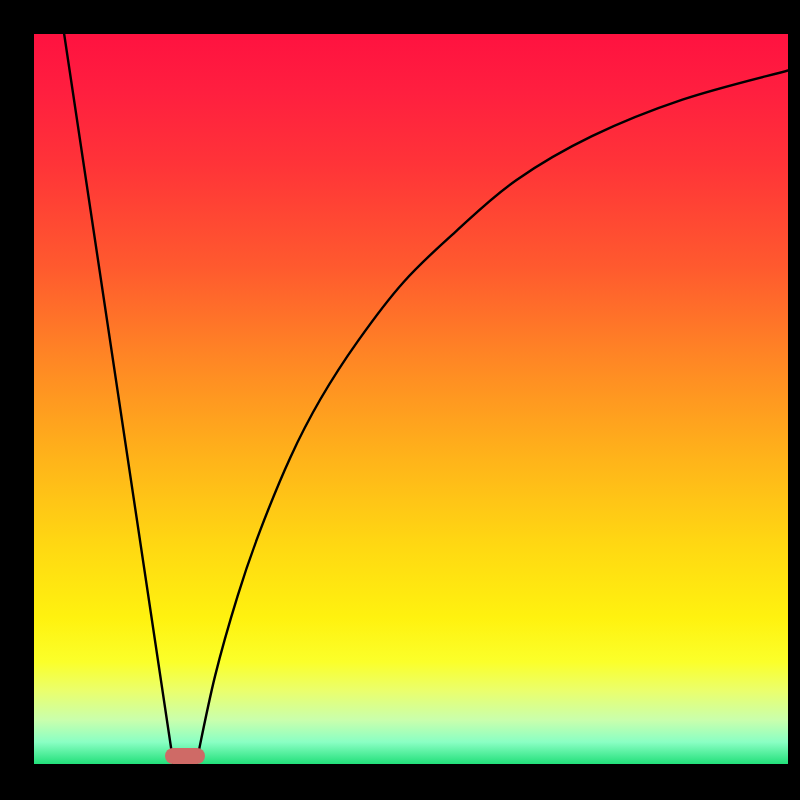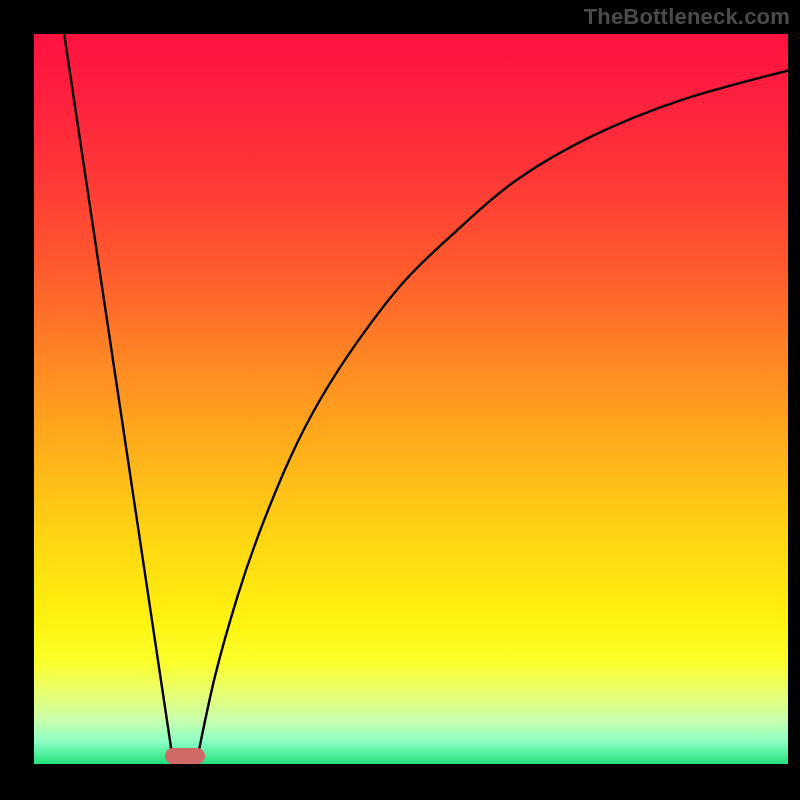--- a/index.html
+++ b/index.html
@@ -66,21 +66,20 @@
     position: absolute;
     background: #cf6a66;
     border-radius: 9px;
   }
 </style>
 </head>
 <body>
 
 <div class="frame">
 
-  <div class="watermark">TheBottleneck.com</div>
 
   <div class="plot-area">
     <div class="gradient"></div>
 
     <svg class="curve" viewBox="0 0 754 730" preserveAspectRatio="none">
       <path id="left-line" fill="none" stroke="#000" stroke-width="2.4" stroke-linecap="round" d="M30.16 0.00 L139.49 730.00"></path>
       <path id="right-curve" fill="none" stroke="#000" stroke-width="2.4" stroke-linecap="round" d="M162.11 730.00 C 165.50 714.23, 173.50 672.62, 180.96 642.40 C 188.42 612.18, 195.44 588.38, 203.58 562.10 C 211.72 535.82, 216.70 521.37, 226.20 496.40 C 235.70 471.43, 245.50 447.05, 256.36 423.40 C 267.22 399.75, 274.31 386.02, 286.52 365.00 C 298.73 343.98, 309.29 327.62, 324.22 306.60 C 339.15 285.58, 351.82 267.91, 369.46 248.20 C 387.10 228.49, 401.88 215.50, 422.24 197.10 C 442.60 178.70, 458.13 163.08, 482.56 146.00 C 506.99 128.92, 528.10 116.65, 557.96 102.20 C 587.82 87.75, 613.15 77.53, 648.44 65.70 C 683.73 53.87, 735.00 41.76, 754.00 36.50"></path>
     </svg>
 
     <div id="marker" class="marker" style="left: 130.819px; top: 713.94px; width: 39.962px; height: 16.06px; background: rgb(207, 106, 102);"></div>

